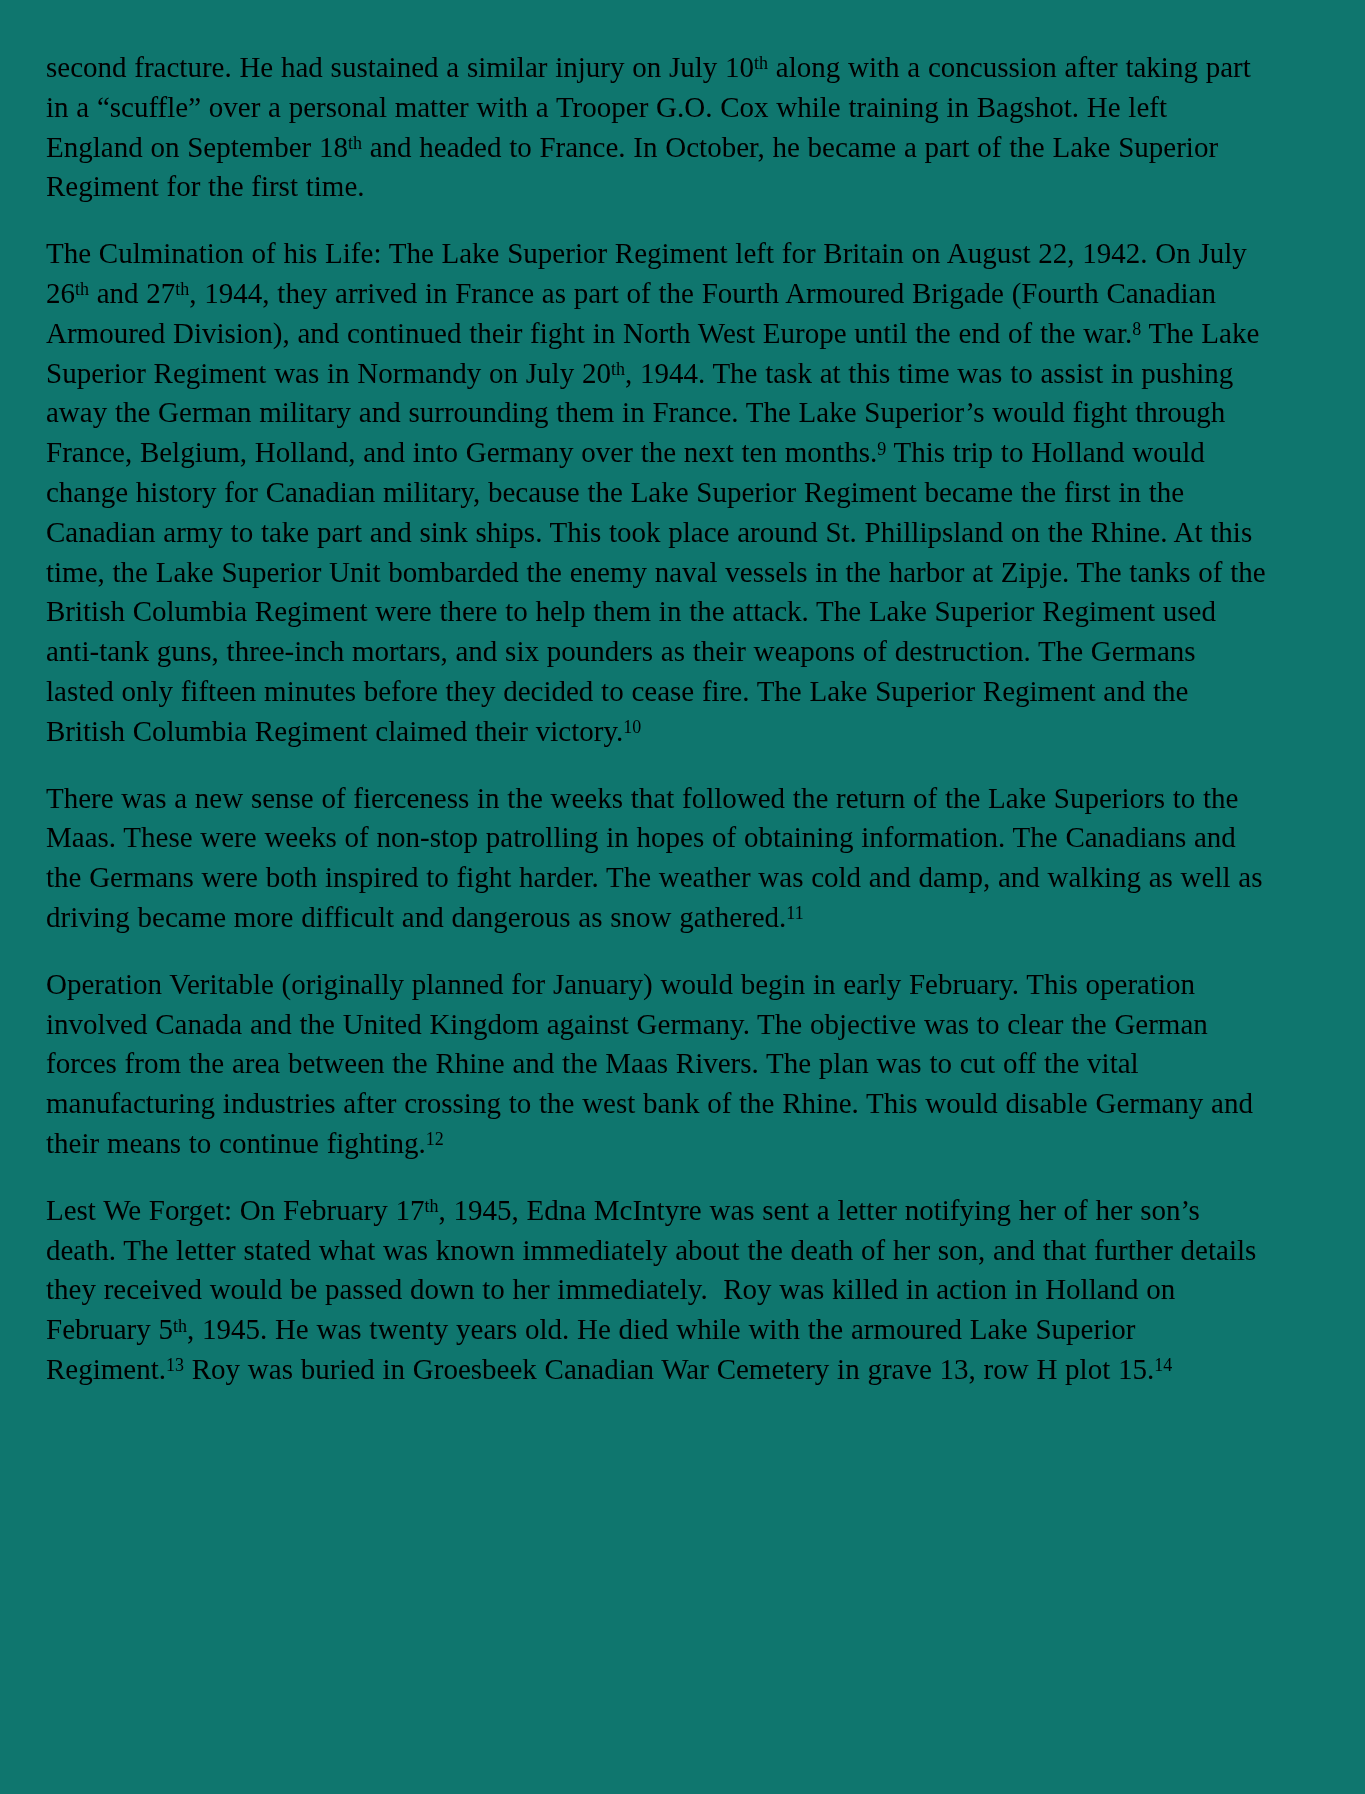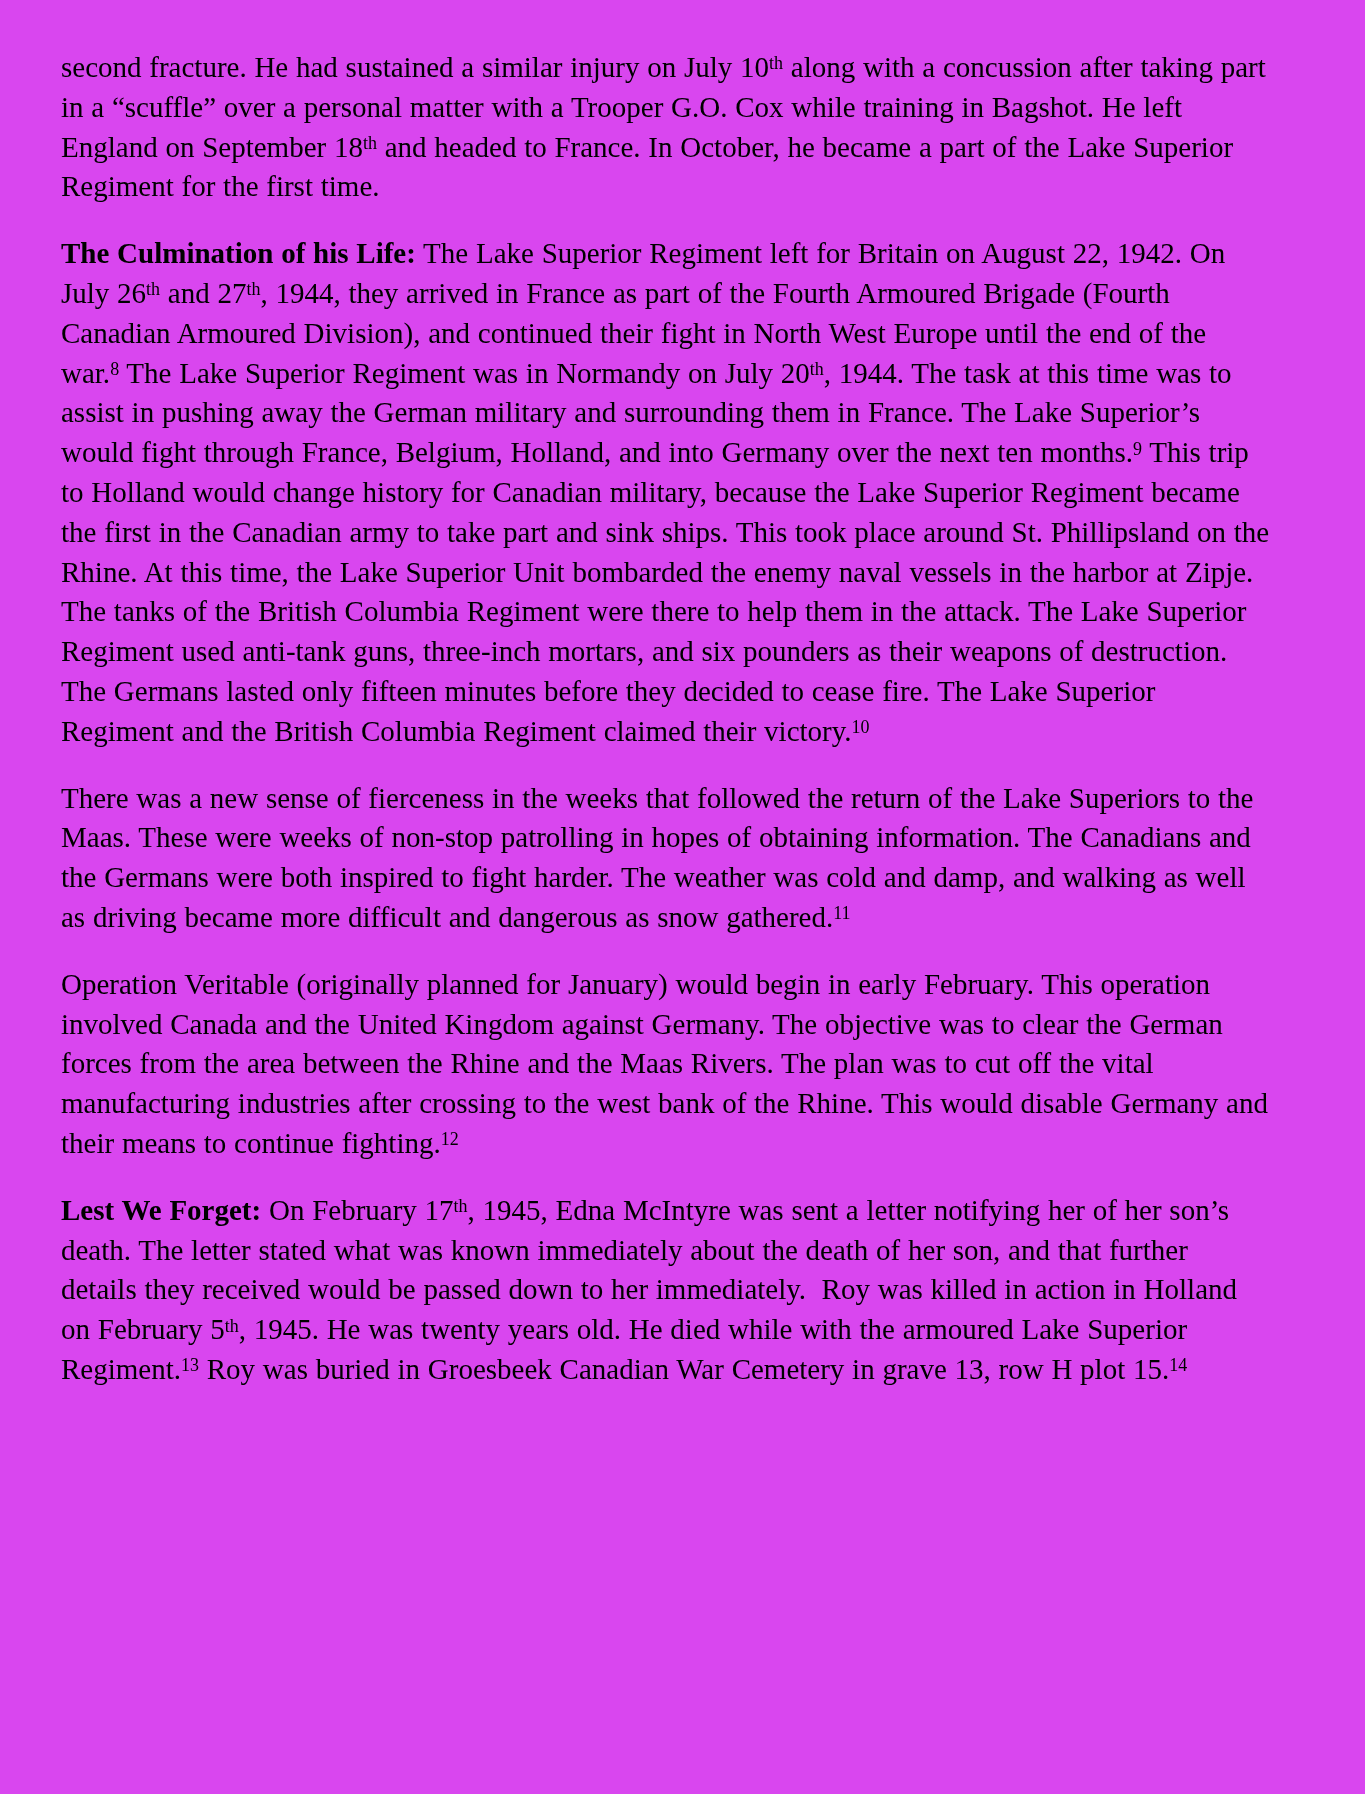--- a/index.html
+++ b/index.html
@@ -11,33 +11,33 @@
     width: 1365px;
     height: 1794px;
     overflow: hidden;
     font-family: "Liberation Serif", "DejaVu Serif", serif;
     color: #000000;
   }
   .page {
     box-sizing: border-box;
     width: 1365px;
     height: 1794px;
-    padding: 48px 95px 0 61px;
-    background: #d946ef;
+    padding: 48px 95px 0 46px;
+    background: #0f766e;
   }
   .para {
     font-size: 29px;
     line-height: 39.8px;
     margin: 0 0 27px 0;
     white-space: pre-wrap;
     text-align: left;
     word-spacing: 0.5px;
   }
   .para .bold {
-    font-weight: bold;
+    font-weight: normal;
     text-align: center;
   }
   .para sup {
     font-size: 0.62em;
     line-height: 0;
     vertical-align: baseline;
     position: relative;
     top: -0.42em;
   }
 </style>

